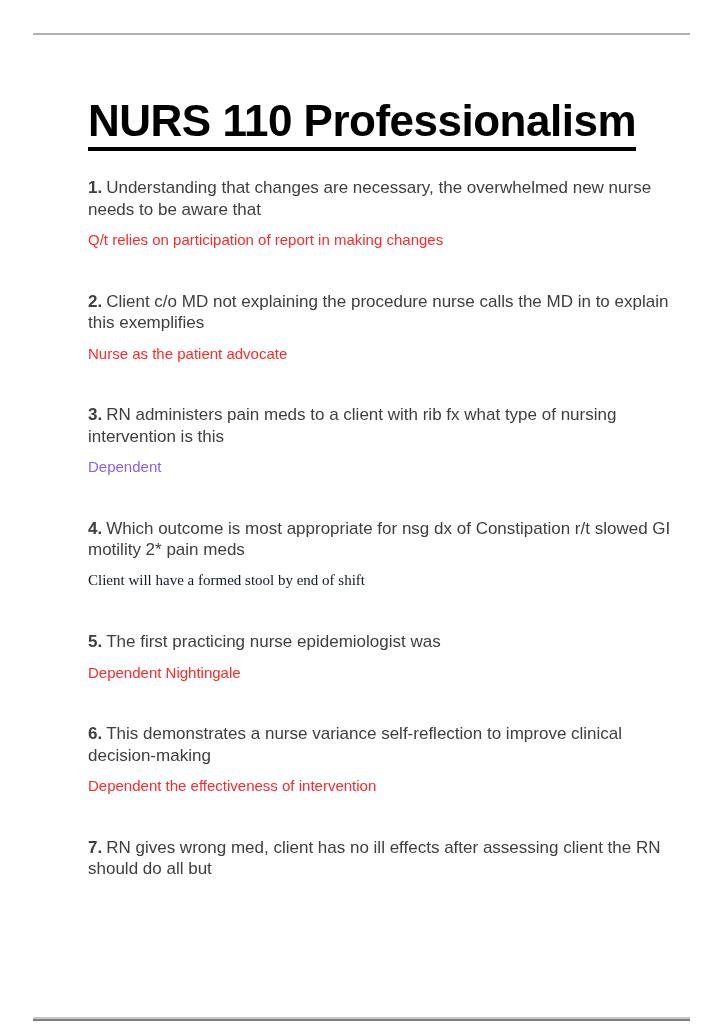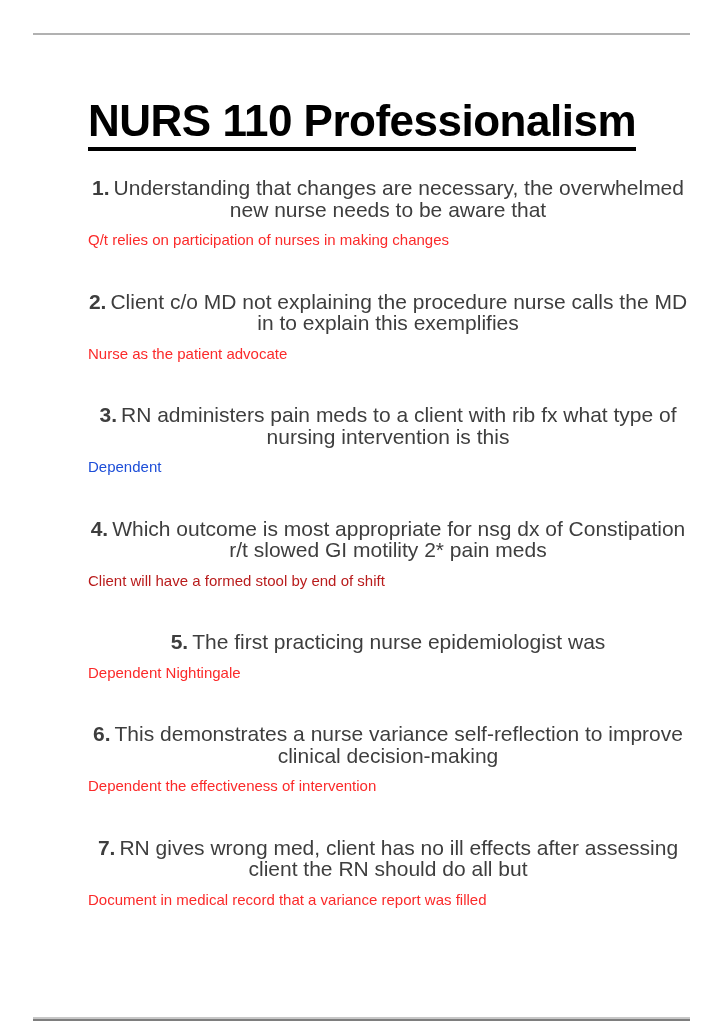--- a/index.html
+++ b/index.html
@@ -45,24 +45,23 @@
     font-weight: 700;
     letter-spacing: -0.5px;
     color: #000000;
     line-height: 1.05;
     border-bottom: 4px solid #000000;
     padding-bottom: 3px;
     white-space: nowrap;
   }
   .q {
     margin: 0 0 9px 0;
-    font-size: 21px;
+    font-size: 17px;
     line-height: 21.5px;
     color: #3e3e3e;
-    text-align: center;
   }
   .qn {
     font-weight: 700;
     margin-right: 4px;
   }
   .a {
     margin: 0 0 40px 0;
     font-size: 15px;
     line-height: 21.5px;
     color: #fb2a2a;
@@ -71,42 +70,41 @@
 </head>
 <body>
 
 <div class="page">
   <div class="rule-top"></div>
   <div class="content">
     <h1 class="title">NURS 110 Professionalism</h1>
     <div id="questions">
         <div>
           <p class="q"><b class="qn">1.</b><span>Understanding that changes are necessary, the overwhelmed new nurse needs to be aware that</span></p>
-          <p class="a" style="color: rgb(251, 42, 42);">Q/t relies on participation of nurses in making changes</p>
+          <p class="a" style="color: rgb(251, 42, 42);">Q/t relies on participation of report in making changes</p>
         </div>
         <div>
           <p class="q"><b class="qn">2.</b><span>Client c/o MD not explaining the procedure nurse calls the MD in to explain this exemplifies</span></p>
           <p class="a" style="color: rgb(251, 42, 42);">Nurse as the patient advocate</p>
         </div>
         <div>
           <p class="q"><b class="qn">3.</b><span>RN administers pain meds to a client with rib fx what type of nursing intervention is this</span></p>
-          <p class="a" style="color: #1d4ed8;">Dependent</p>
+          <p class="a" style="color: #8b5cf6;">Dependent</p>
         </div>
         <div>
           <p class="q"><b class="qn">4.</b><span>Which outcome is most appropriate for nsg dx of Constipation r/t slowed GI motility 2* pain meds</span></p>
-          <p class="a" style="color: #b91c1c;">Client will have a formed stool by end of shift</p>
+          <p class="a" style="color: #0f172a; font-family: Liberation Serif, serif;">Client will have a formed stool by end of shift</p>
         </div>
         <div>
           <p class="q"><b class="qn">5.</b><span>The first practicing nurse epidemiologist was</span></p>
           <p class="a" style="color: rgb(251, 42, 42);">Dependent Nightingale</p>
         </div>
         <div>
           <p class="q"><b class="qn">6.</b><span>This demonstrates a nurse variance self-reflection to improve clinical decision-making</span></p>
           <p class="a" style="color: rgb(251, 42, 42);">Dependent the effectiveness of intervention</p>
         </div>
         <div>
           <p class="q"><b class="qn">7.</b><span>RN gives wrong med, client has no ill effects after assessing client the RN should do all but</span></p>
-          <p class="a" style="color: rgb(251, 42, 42);">Document in medical record that a variance report was filled</p>
         </div>
       </div>
   </div>
   <div class="rule-bottom"></div>
 </div>
 
 </body></html>

